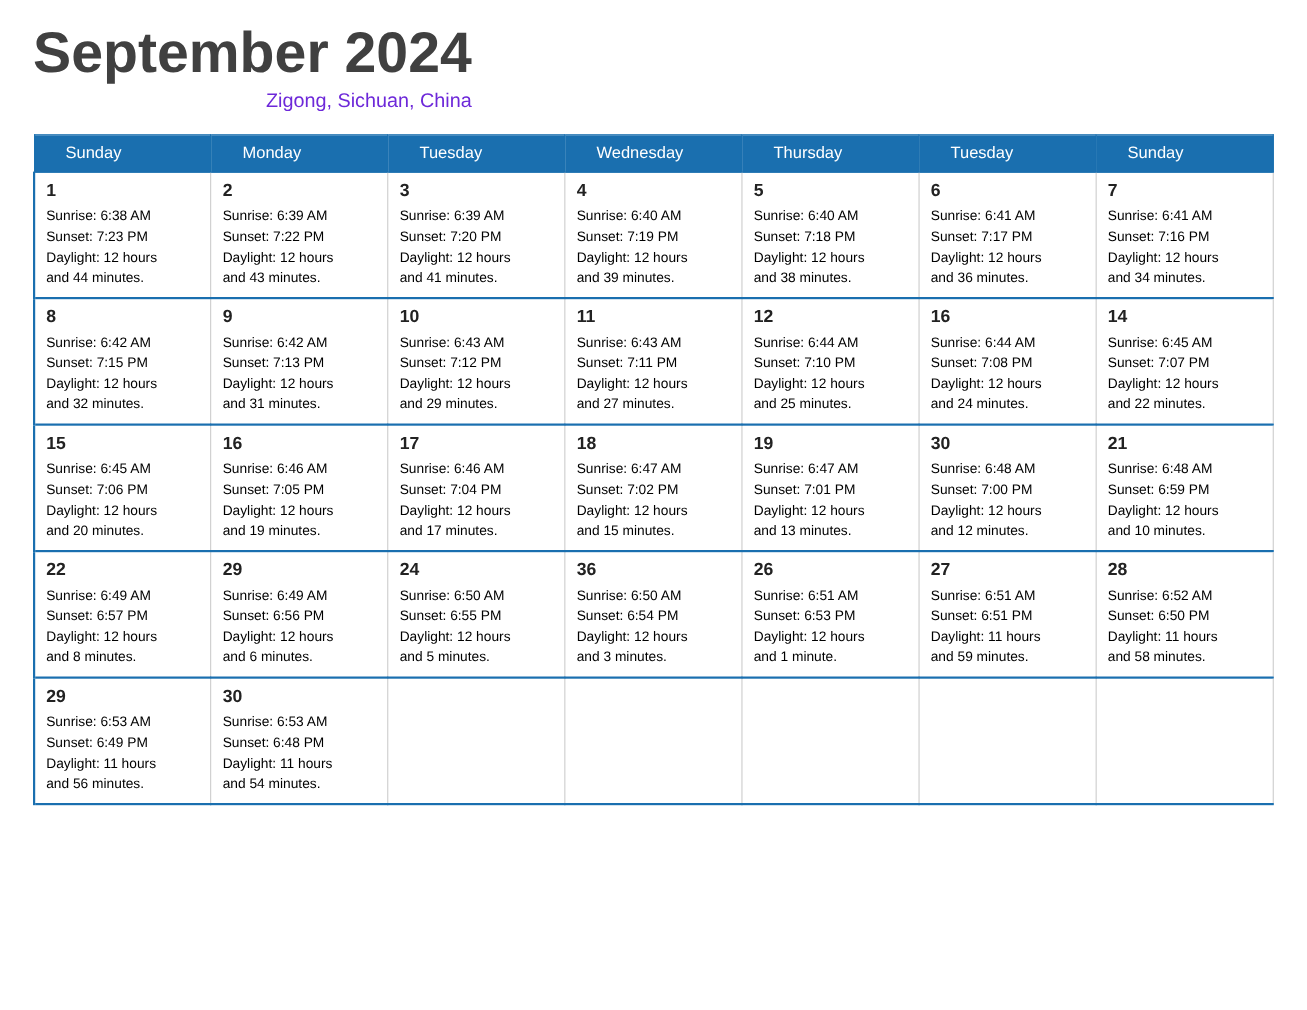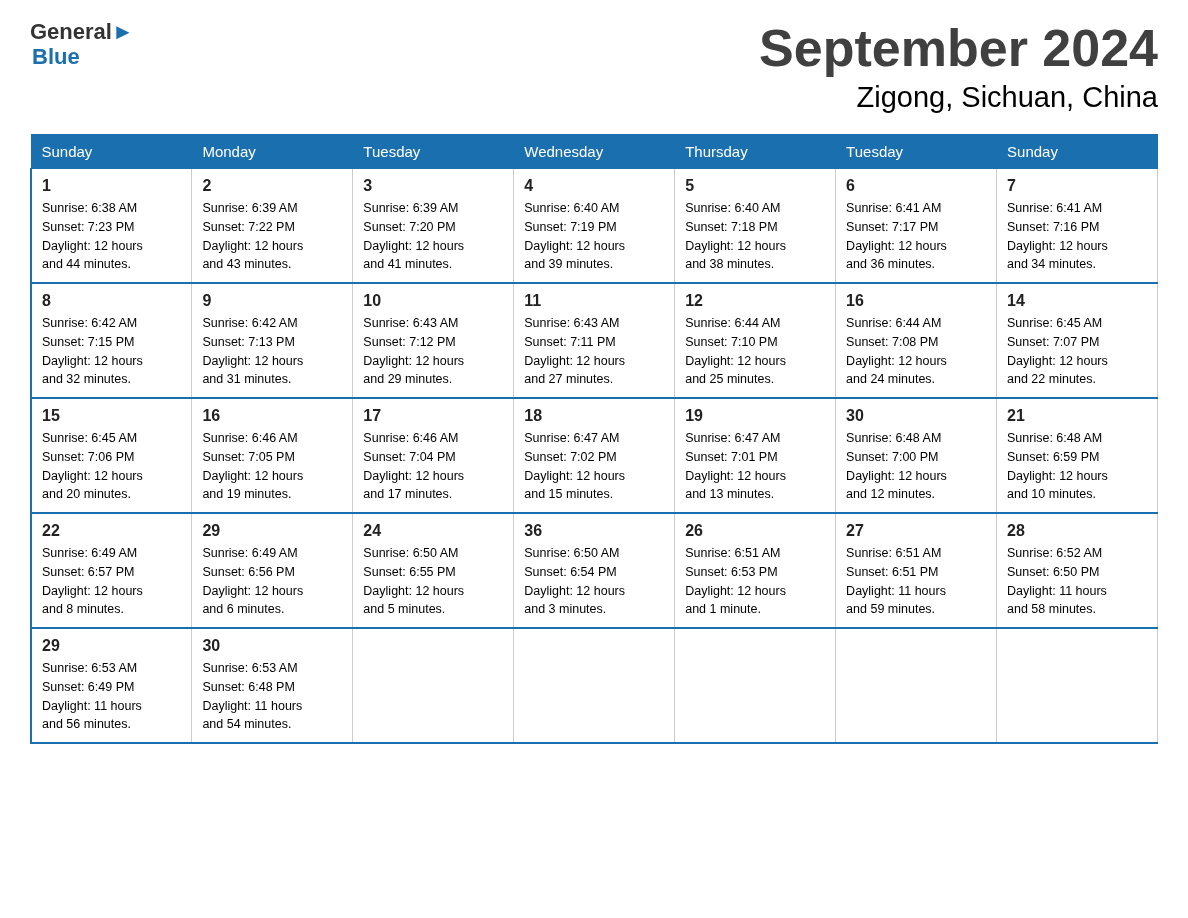--- a/index.html
+++ b/index.html
@@ -40,35 +40,35 @@
     .title-section {
       text-align: right;
     }
     .month-title {
       font-size: 52px;
       font-weight: bold;
       color: #404040;
       line-height: 1.1;
     }
     .location {
-      font-size: 29px;
-      color: #000000;
+      font-size: 18px;
+      color: #6d28d9;
       margin-top: 4px;
     }
     table {
       width: 100%;
       border-collapse: collapse;
       table-layout: fixed;
     }
     thead tr th {
       background-color: #1a6faf;
       color: #fff;
       font-size: 15px;
       font-weight: normal;
-      padding: 8px 10px;
+      padding: 8px 28px;
       text-align: left;
       border: 1px solid #1a6faf;
     }
     tbody tr td {
       vertical-align: top;
       padding: 8px 10px;
       border: 1px solid #ccc;
       font-size: 13px;
       color: #333;
       height: 110px;
@@ -91,30 +91,20 @@
       background: #fff;
     }
     tbody tr {
       border-bottom: 2px solid #1a6faf;
     }
   </style>
 </head>
 <body>
 
 <div class="header">
-  <div class="logo">
-    <div class="logo-wrapper">
-      <div class="logo-top">
-        <div class="logo-text">
-          <span style="color:#333;">General</span><span style="color:#1a6faf;">►</span>
-        </div>
-      </div>
-      <div style="color:#1a6faf; font-size:22px; font-weight:bold; margin-left:2px;">Blue</div>
-    </div>
-  </div>
   <div class="title-section">
     <div class="month-title">September 2024</div>
     <div class="location">Zigong, Sichuan, China</div>
   </div>
 </div>
 
 <table>
   <thead>
     <tr>
       <th>Sunday</th>

